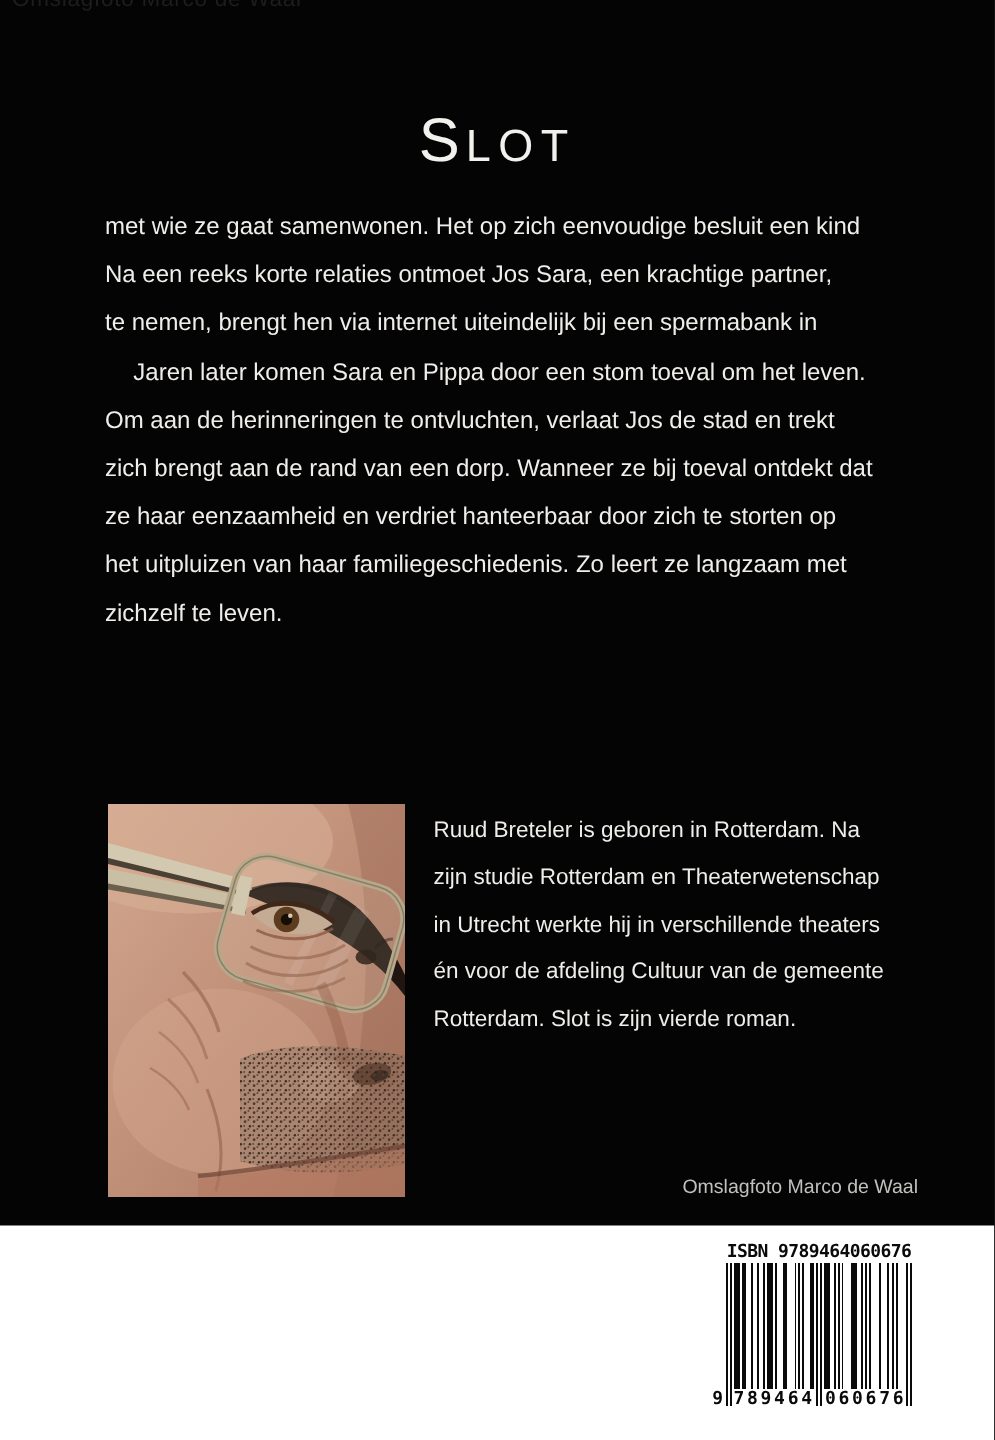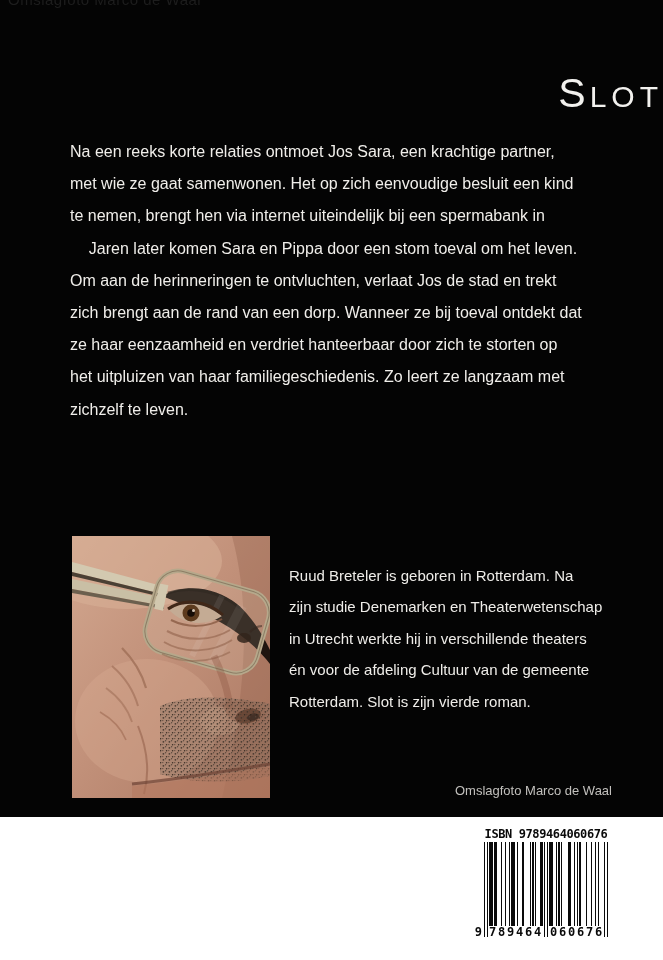--- a/index.html
+++ b/index.html
@@ -11,21 +11,21 @@
     font-family:"Liberation Sans", sans-serif;
   }
   
   .top-edge-text{
     position:absolute;top:-9px;left:8px;
     font-size:15px;color:#1d1d1d;letter-spacing:.5px;
   }
   
   .title{
     position:absolute;top:70px;left:0;width:100%;
-    margin:0;text-align:right;color:#f2f1ee;font-weight:400;
+    margin:0;text-align:center;color:#f2f1ee;font-weight:400;
   }
   .t-initial{font-size:41px;letter-spacing:4px;}
   .t-rest{font-size:30px;letter-spacing:5px;}
   
   .synopsis{
     position:absolute;left:70px;top:136px;width:526px;
     color:#f0eeea;font-size:16px;line-height:32.2px;
   }
   .line{display:block;white-space:nowrap;overflow:visible;}
   
@@ -71,22 +71,22 @@
 <body>
 
 <div class="cover">
 
   <div class="top-edge-text">Omslagfoto Marco de Waal</div>
 
   <h1 class="title"><span class="t-initial">S</span><span class="t-rest">LOT</span></h1>
 
   <div class="synopsis">
     <div class="para">
+        <span class="line fit" style="word-spacing: 0px;">met wie ze gaat samenwonen. Het op zich eenvoudige besluit een kind</span>
         <span class="line fit" style="word-spacing: 0px;">Na een reeks korte relaties ontmoet Jos Sara, een krachtige partner,</span>
-        <span class="line fit" style="word-spacing: 0px;">met wie ze gaat samenwonen. Het op zich eenvoudige besluit een kind</span>
         <span class="line fit" style="word-spacing: 0px;">te nemen, brengt hen via internet uiteindelijk bij een spermabank in</span>
       </div>
     <div class="para">
         <span class="line fit" style="word-spacing: 0px; text-align: center;">Jaren later komen Sara en Pippa door een stom toeval om het leven.</span>
         <span class="line fit" style="word-spacing: 0px;">Om aan de herinneringen te ontvluchten, verlaat Jos de stad en trekt</span>
         <span class="line fit" style="word-spacing: 0px;">zich brengt aan de rand van een dorp. Wanneer ze bij toeval ontdekt dat</span>
         <span class="line fit" style="word-spacing: 0px;">ze haar eenzaamheid en verdriet hanteerbaar door zich te storten op</span>
         <span class="line fit" style="word-spacing: 0px;">het uitpluizen van haar familiegeschiedenis. Zo leert ze langzaam met</span>
         <span class="line fit last-line">zichzelf te leven.</span>
       </div>
@@ -158,22 +158,22 @@
 
       <path d="M88,170 C110,160 150,158 198,168 L198,240 C160,248 120,248 88,238 Z" fill="#7d6a5c" opacity="0.35"></path>
       <path d="M88,170 C110,160 150,158 198,168 L198,240 C160,248 120,248 88,238 Z" fill="url(#stubble)" opacity="0.9"></path>
 
       <path d="M60,248 C100,244 150,236 198,228" stroke="#6e4334" stroke-width="3" fill="none" opacity="0.7"></path>
       <path d="M60,250 C110,245 160,237 198,230 L198,262 L60,262 Z" fill="#b4795f" opacity="0.55"></path>
     </svg>
   </div>
 
   <div class="bio">
-      <span class="line fit" style="word-spacing: 0px; margin-top: 22px;">Ruud Breteler is geboren in Rotterdam. Na</span>
-      <span class="line fit" style="word-spacing: 0px;">zijn studie Denemarken en Theaterwetenschap</span>
+      <span class="line fit" style="word-spacing: 0px;">Ruud Breteler is geboren in Rotterdam. Na</span>
+      <span class="line fit" style="word-spacing: 0px;">zijn studie Rotterdam en Theaterwetenschap</span>
       <span class="line fit" style="word-spacing: 0px;">in Utrecht werkte hij in verschillende theaters</span>
       <span class="line fit" style="word-spacing: 0px;">én voor de afdeling Cultuur van de gemeente</span>
       <span class="line fit last-line">Rotterdam. Slot is zijn vierde roman.</span>
     </div>
 
   <div class="photo-credit">Omslagfoto Marco de Waal</div>
 
   <div class="barcode-strip"></div>
 
   <div class="barcode">

